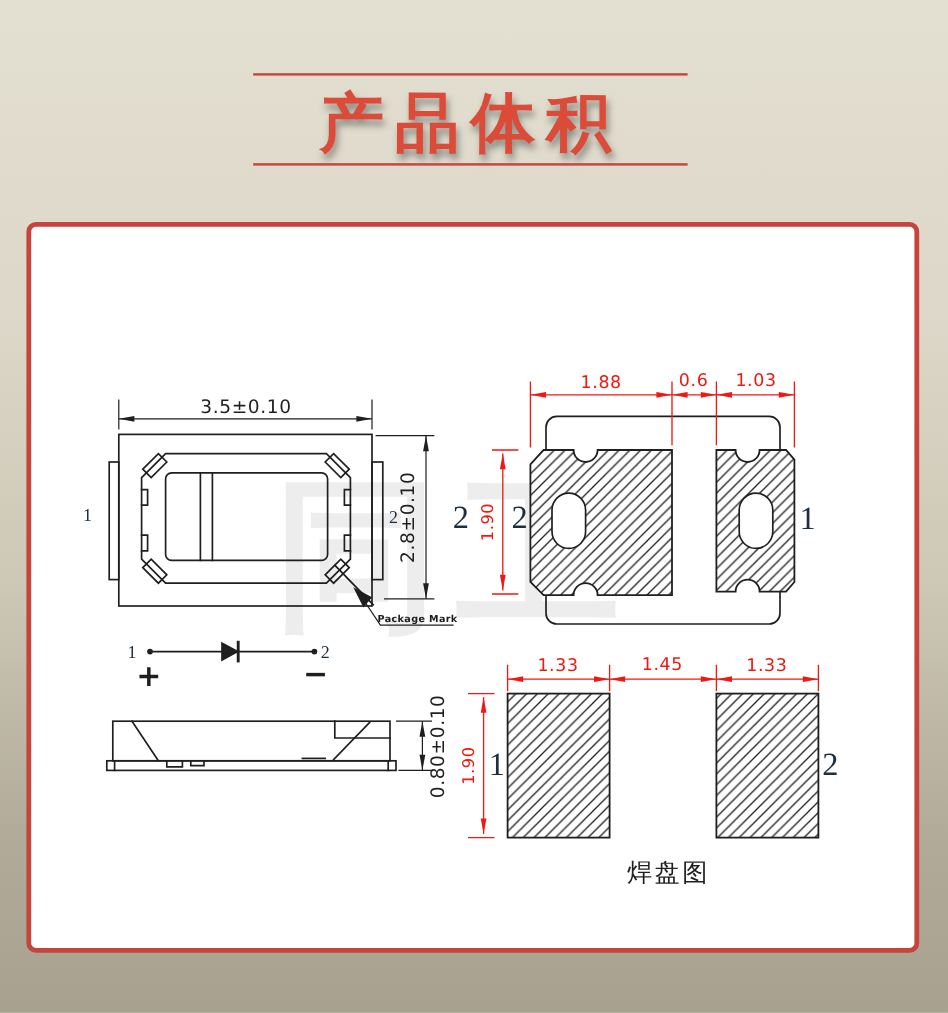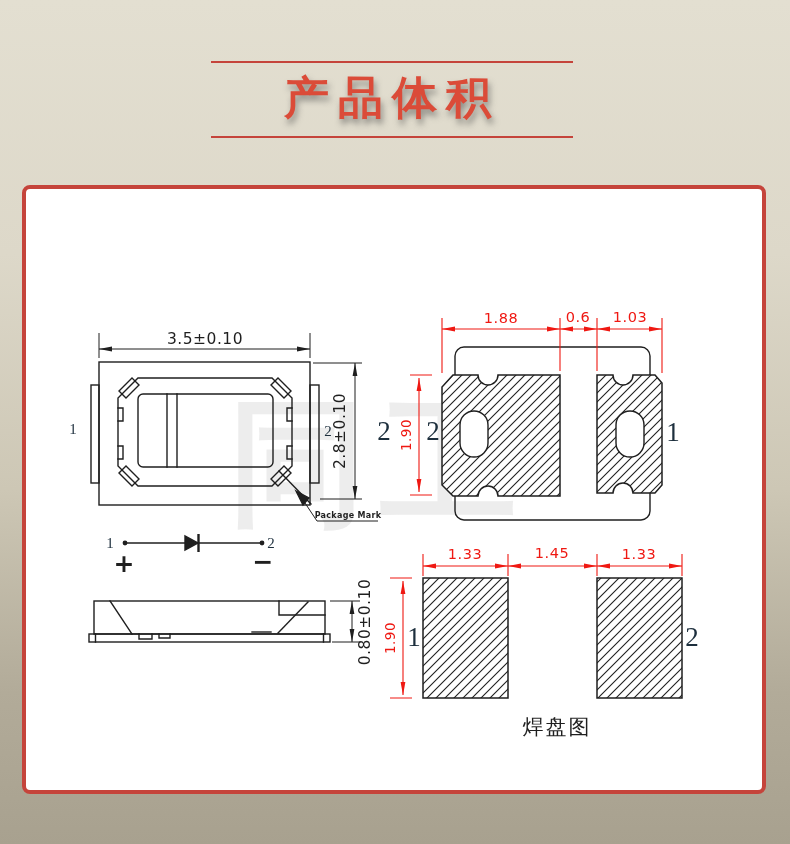--- a/index.html
+++ b/index.html
@@ -7,21 +7,21 @@
     width:790px;height:844px;overflow:hidden;position:relative;
     background:linear-gradient(180deg,#e3dfd1 0%,#ddd8c9 30%,#cdc7b5 58%,#b2ab99 82%,#a8a18f 100%);
     font-family:"Liberation Sans",sans-serif;
   }
   .header{position:absolute;left:211px;top:0;width:362px;}
   .rule{position:absolute;left:0;width:362px;height:2px;background:#c5443b;}
   .rule.top{top:61px;}
   .rule.bot{top:136px;}
   .title{
     position:absolute;top:72px;left:0;width:362px;text-align:center;
-    font-size:45px;font-weight:bold;color:#db4b38;letter-spacing:9px;line-height:1.15;
+    font-size:54px;font-weight:bold;color:#db4b38;letter-spacing:9px;line-height:1.15;
     text-shadow:2px 5px 6px rgba(70,70,70,.55);white-space:nowrap;
   }
   .panel{
     position:absolute;left:22px;top:185px;width:736px;height:601px;
     background:#ffffff;border:4px solid #c5443b;border-radius:8px;
   }
   .watermark{
     position:absolute;left:228px;top:372px;z-index:2;
     font-size:138px;font-weight:bold;letter-spacing:14px;
     color:rgba(90,90,90,0.11);user-select:none;white-space:nowrap;

